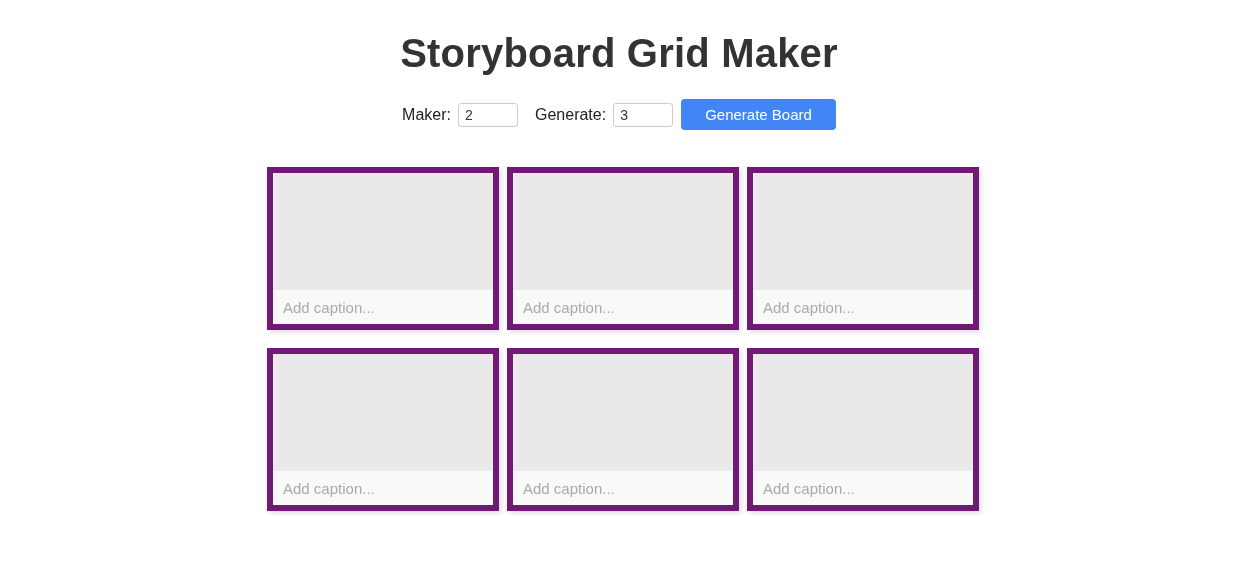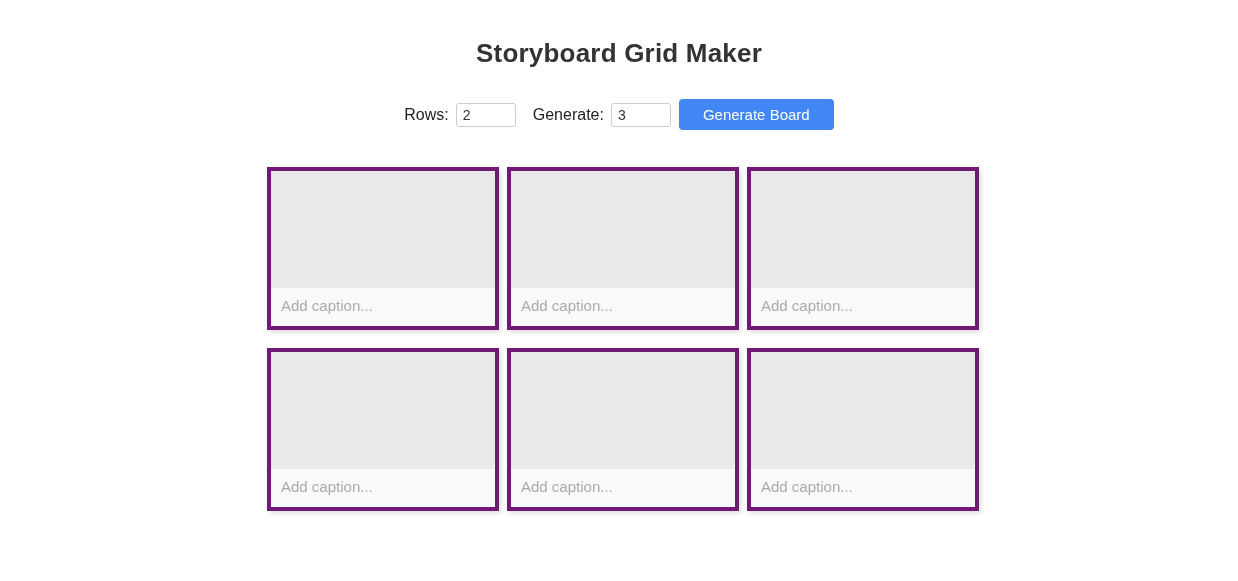--- a/index.html
+++ b/index.html
@@ -7,21 +7,21 @@
   body {
     width: 1238px;
     height: 581px;
     background: #ffffff;
     font-family: "Liberation Sans", sans-serif;
     overflow: hidden;
   }
   h1.page-title {
     margin: 36px 0 0 0;
     text-align: center;
-    font-size: 26px;
+    font-size: 40px;
     line-height: 35px;
     font-weight: 700;
     color: #333333;
     letter-spacing: 0.2px;
   }
   .controls {
     display: flex;
     align-items: center;
     justify-content: center;
     margin-top: 28px;
@@ -60,21 +60,21 @@
   .board-grid {
     margin-top: 37px;
     display: grid;
     grid-template-columns: repeat(3, 224px);
     gap: 18px 16px;
     justify-content: center;
   }
   .cell {
     width: 232px;
     height: 163px;
-    border: 4px solid #701a75;
+    border: 6px solid #701a75;
     background: #f9f9f9;
     display: flex;
     flex-direction: column;
     box-shadow: 2px 2px 5px rgba(0,0,0,0.15);
   }
   .image-area {
     height: 117px;
     background: #e9e9e9;
     flex: none;
   }
@@ -92,21 +92,21 @@
     overflow: hidden;
   }
   .caption::placeholder { color: #aaaaaa; opacity: 1; }
 </style>
 </head>
 <body>
 
 <h1 class="page-title">Storyboard Grid Maker</h1>
 
 <div class="controls">
-  <label>Rows:</label>
+  <label>Maker:</label>
   <input class="num-input" type="text" value="2" style="">
   <label class="cols-label">Generate:</label>
   <input class="num-input" type="text" value="3" style="">
   <button class="generate-btn">Generate Board</button>
 </div>
 
 <div class="board-grid">
   <div class="cell">
     <div class="image-area"></div>
     <textarea class="caption" placeholder="Add caption..." style=""></textarea>

